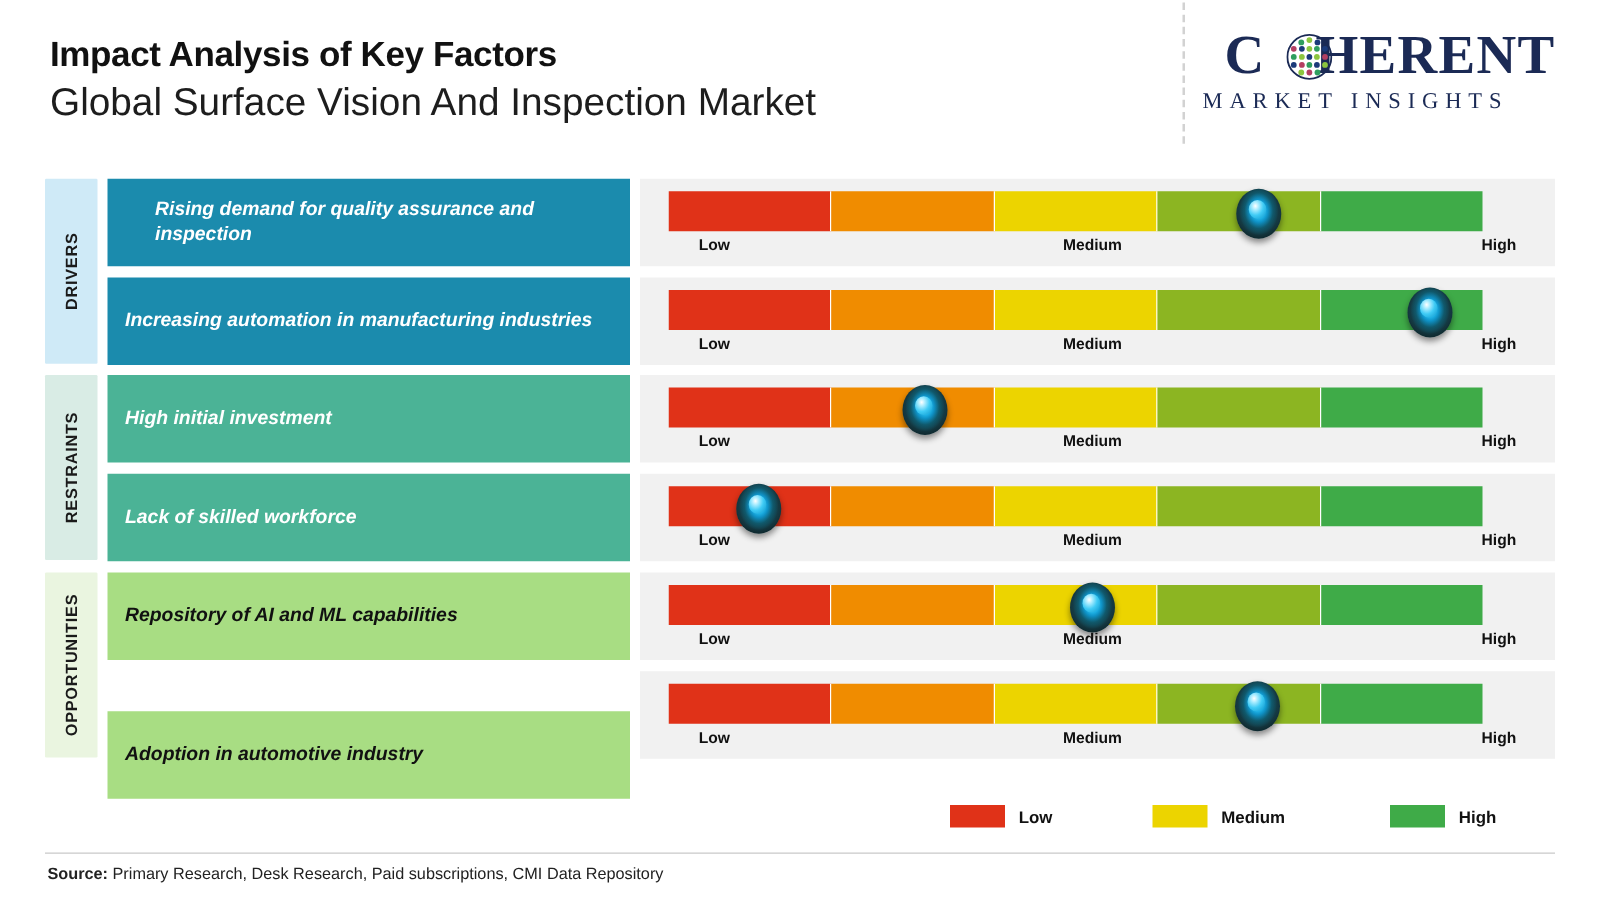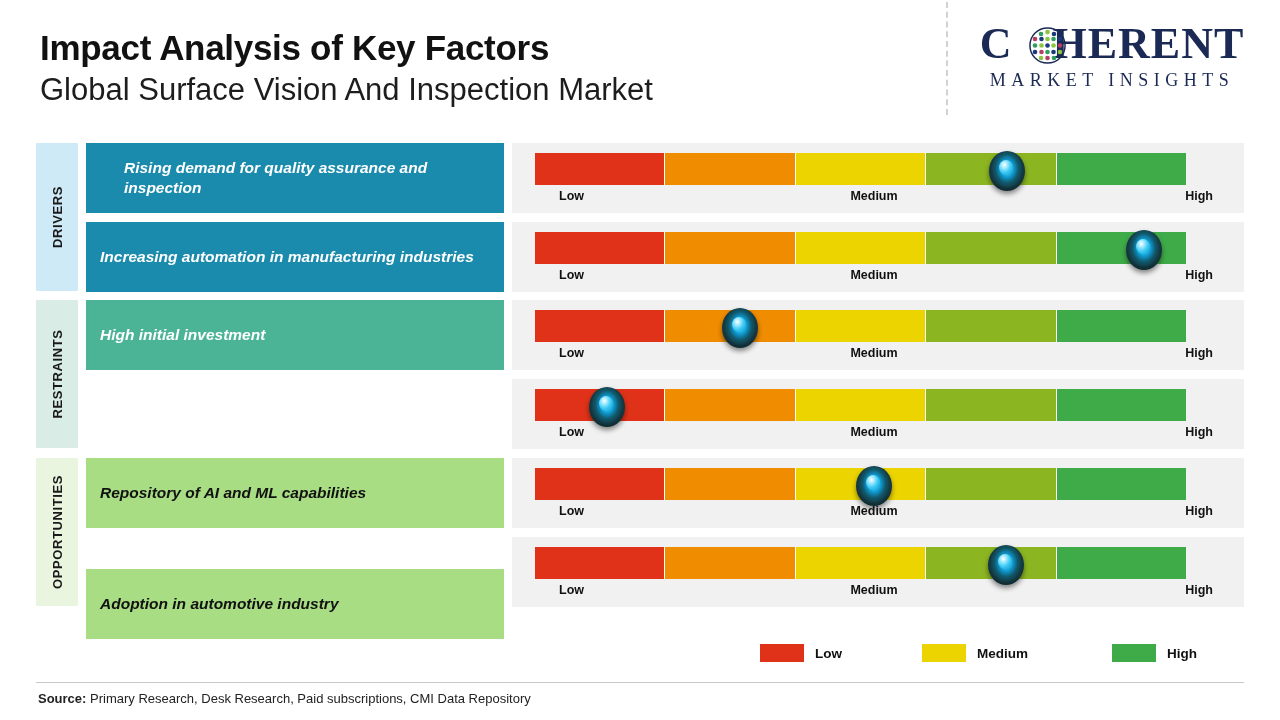--- a/index.html
+++ b/index.html
@@ -22,21 +22,21 @@
     left: 0; top: 0;
     width: 1280px;
     height: 128px;
   }
   .title-block {
     position: absolute;
     left: 40px;
     top: 28px;
   }
   .title-main {
-    font-size: 35px;
+    font-size: 28px;
     font-weight: bold;
     letter-spacing: -0.3px;
     color: #111111;
     line-height: 1.12;
     white-space: nowrap;
   }
   .title-sub {
     font-size: 31px;
     font-weight: normal;
     color: #1d1d1d;
@@ -80,21 +80,20 @@
     left: 67px;
     top: 9px;
     width: 37px;
     height: 37px;
   }
   .logo-tag {
     position: absolute;
     left: 0;
     top: 52px;
     width: 300px;
-    text-align: center;
     font-family: "Liberation Serif", serif;
     font-size: 18px;
     color: #1b2a55;
     letter-spacing: 5.5px;
     white-space: nowrap;
   }
 
   
   .chart {
     position: absolute;
@@ -339,20 +338,23 @@
         <div class="seg" style="background: rgb(140, 181, 34);"></div>
         <div class="seg" style="background: rgb(63, 171, 72);"></div>
       </div>
       <div class="marker" style="left: 228.065px;"></div>
       <div class="gauge-labels">
         <span class="lab-low">Low</span>
         <span class="lab-med">Medium</span>
         <span class="lab-high">High</span>
       </div>
     </div>
+    <div class="factor-box" style="top: 239px; height: 70px; background: rgb(75, 179, 150);">
+      <span style="color: rgb(255, 255, 255);">Lack of skilled workforce</span>
+    </div>
     <div class="gauge-row" style="top: 239px; height: 70px;">
       <div class="gauge-bar">
         <div class="seg" style="background: rgb(224, 50, 24);"></div>
         <div class="seg" style="background: rgb(240, 140, 0);"></div>
         <div class="seg" style="background: rgb(236, 212, 0);"></div>
         <div class="seg" style="background: rgb(140, 181, 34);"></div>
         <div class="seg" style="background: rgb(63, 171, 72);"></div>
       </div>
       <div class="marker" style="left: 94.61px;"></div>
       <div class="gauge-labels">

